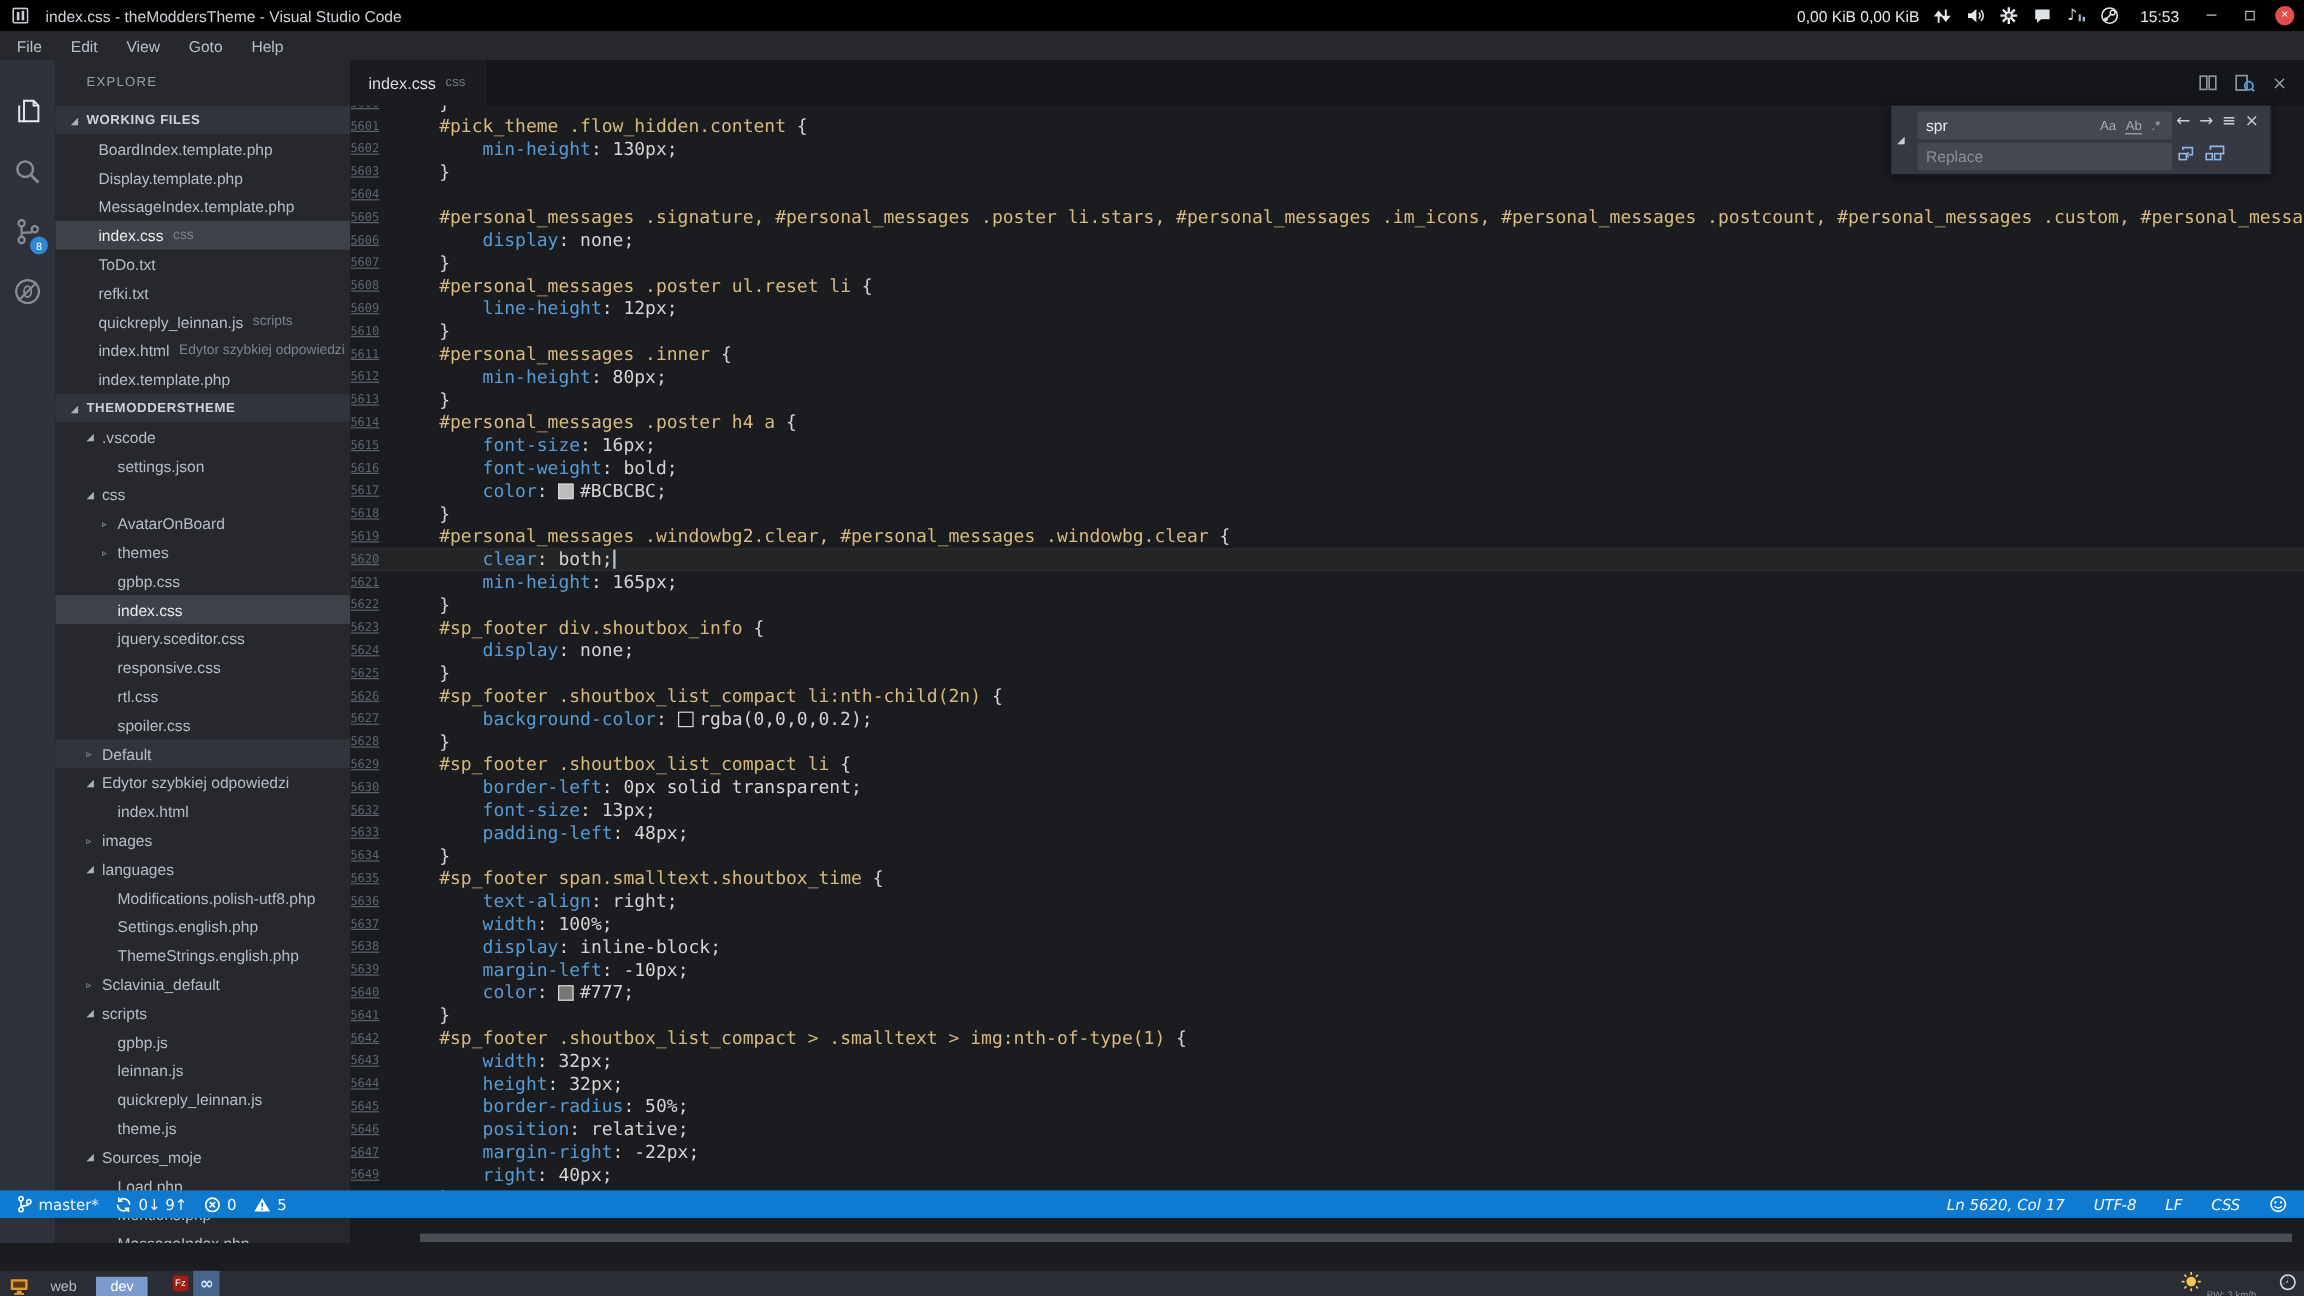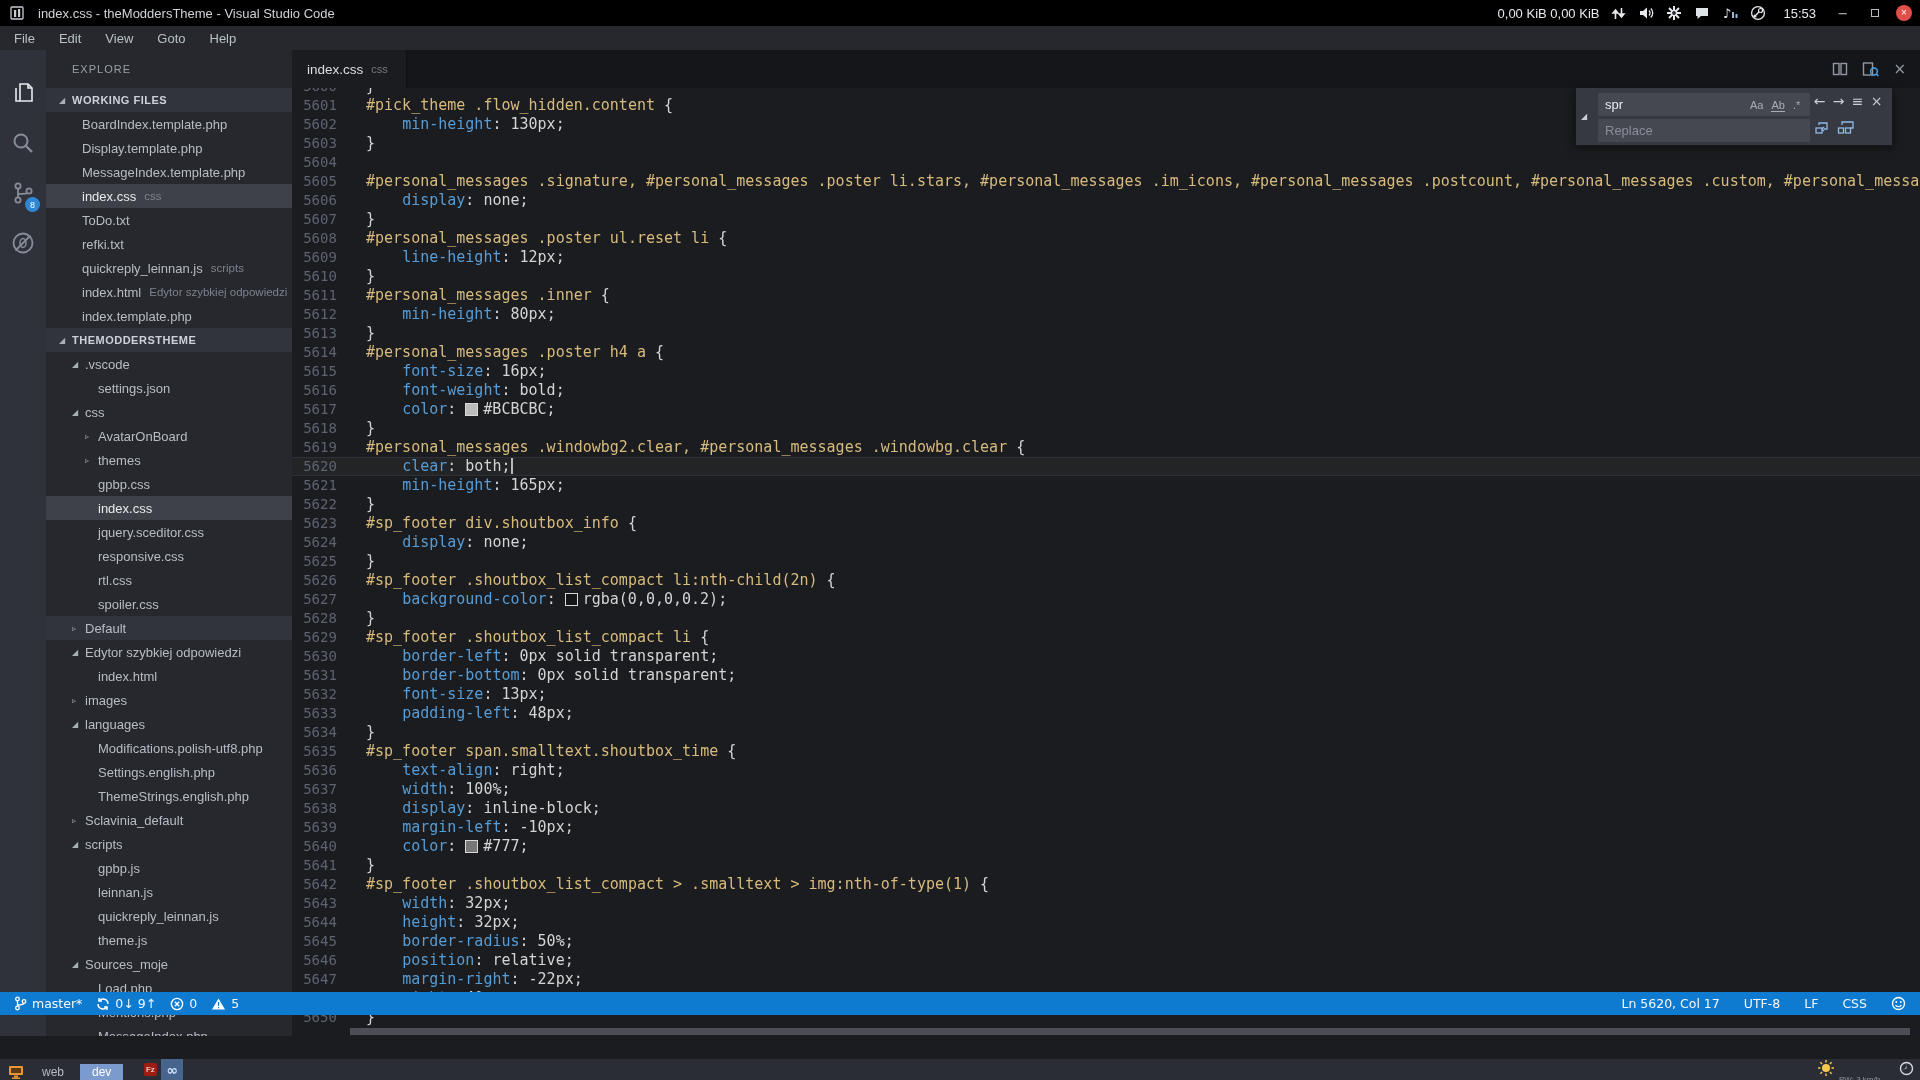--- a/index.html
+++ b/index.html
@@ -62,21 +62,21 @@
   .tab .tlang { color:#757a84; font-size:11px; margin-left:8px; }
   #tab-actions { position:absolute; right:14px; top:0; height:38px; display:flex; align-items:center; gap:14px; }
   #tab-actions .tbtn { color:#9298a2; font-size:13px; display:flex; align-items:center; }
 
   #code { position:absolute; top:38px; left:0; right:0; bottom:0; overflow:hidden;
     font-family:"DejaVu Sans Mono", monospace; font-size:15px; }
   .cline { display:flex; height:19px; line-height:19px; }
   .cline:first-child { margin-top:-11px; }
   .cline.current { background:rgba(255,255,255,0.035);
     box-shadow: inset 0 1px 0 #2e3137, inset 0 -1px 0 #2e3137; }
-  .lnum { width:56px; flex:none; text-align:center; color:#5d6370; font-size:14px; }
+  .lnum { width:56px; flex:none; text-align:left; color:#5d6370; font-size:10px;text-decoration:underline; }
   .ltext { padding-left:18px; white-space:pre; color:#d4d4d4; }
   .tk-s { color:#d7ba7d; }
   .tk-p { color:#569cd6; }
   .tk-v { color:#d4d4d4; }
   .tk-t { color:#d4d4d4; }
   .sw { display:inline-block; width:13px; height:13px; border:1px solid #d8d8d8;
     vertical-align:-2px; margin-right:5px; }
   .caret { display:inline-block; width:2px; height:16px; background:#b4b8bf; vertical-align:-3px; }
 
   #hscroll { position:absolute; bottom:1px; left:58px; right:10px; height:7px; background:#4b4e55; }
@@ -97,21 +97,21 @@
   .fbtn { width:22px; text-align:center; color:#c9cdd4; font-size:14px;
     font-family:"DejaVu Sans", sans-serif; }
   .rep-ic { width:24px; display:flex; justify-content:center; }
 
   
   #statusbar { position:absolute; left:0; right:0; top:992px; height:23px; background:#0e7bd1;
     color:#f4f7fb; font-size:12.5px; display:flex; align-items:center;
     font-family:"DejaVu Sans", sans-serif; }
   .sb-item { display:flex; align-items:center; gap:5px; margin-left:14px; }
   .sb-right { margin-left:auto; display:flex; align-items:center; gap:24px; padding-right:14px; }
-  .sb-right .sb-item { margin-left:0; }
+  .sb-right .sb-item { margin-left:0;font-style:italic; }
 
   
   #taskbar { position:absolute; left:0; right:0; top:1059px; height:21px; background:#2b2d35;
     display:flex; align-items:flex-end; color:#b6bac2; font-size:12px; }
   #taskbar .tk-launch { margin:0 6px 0 8px; display:flex; }
   .task { padding:1px 12px; margin-right:4px; }
   .task.active { background:#7b9ace; color:#fff; }
   .app-cell { width:22px; height:21px; display:flex; align-items:center; justify-content:center; }
   .app-cell.codecell { background:#47658c; }
   .fz { width:13px; height:13px; background:#9e1c10; color:#fff; font-size:8px; font-weight:normal;
@@ -565,24 +565,20 @@
         </div>
         <div class="cline">
           <span class="lnum">5629</span>
           <span class="ltext"><span class="tk-s">#sp_footer .shoutbox_list_compact li</span><span class="tk-t"> {</span></span>
         </div>
         <div class="cline">
           <span class="lnum">5630</span>
           <span class="ltext"><span class="tk-t">    </span><span class="tk-p">border-left</span><span class="tk-t">: </span><span class="tk-v">0px solid transparent</span><span class="tk-t">;</span></span>
         </div>
         <div class="cline">
-          <span class="lnum">5631</span>
-          <span class="ltext"><span class="tk-t">    </span><span class="tk-p">border-bottom</span><span class="tk-t">: </span><span class="tk-v">0px solid transparent</span><span class="tk-t">;</span></span>
-        </div>
-        <div class="cline">
           <span class="lnum">5632</span>
           <span class="ltext"><span class="tk-t">    </span><span class="tk-p">font-size</span><span class="tk-t">: </span><span class="tk-v">13px</span><span class="tk-t">;</span></span>
         </div>
         <div class="cline">
           <span class="lnum">5633</span>
           <span class="ltext"><span class="tk-t">    </span><span class="tk-p">padding-left</span><span class="tk-t">: </span><span class="tk-v">48px</span><span class="tk-t">;</span></span>
         </div>
         <div class="cline">
           <span class="lnum">5634</span>
           <span class="ltext"><span class="tk-t">}</span></span>

